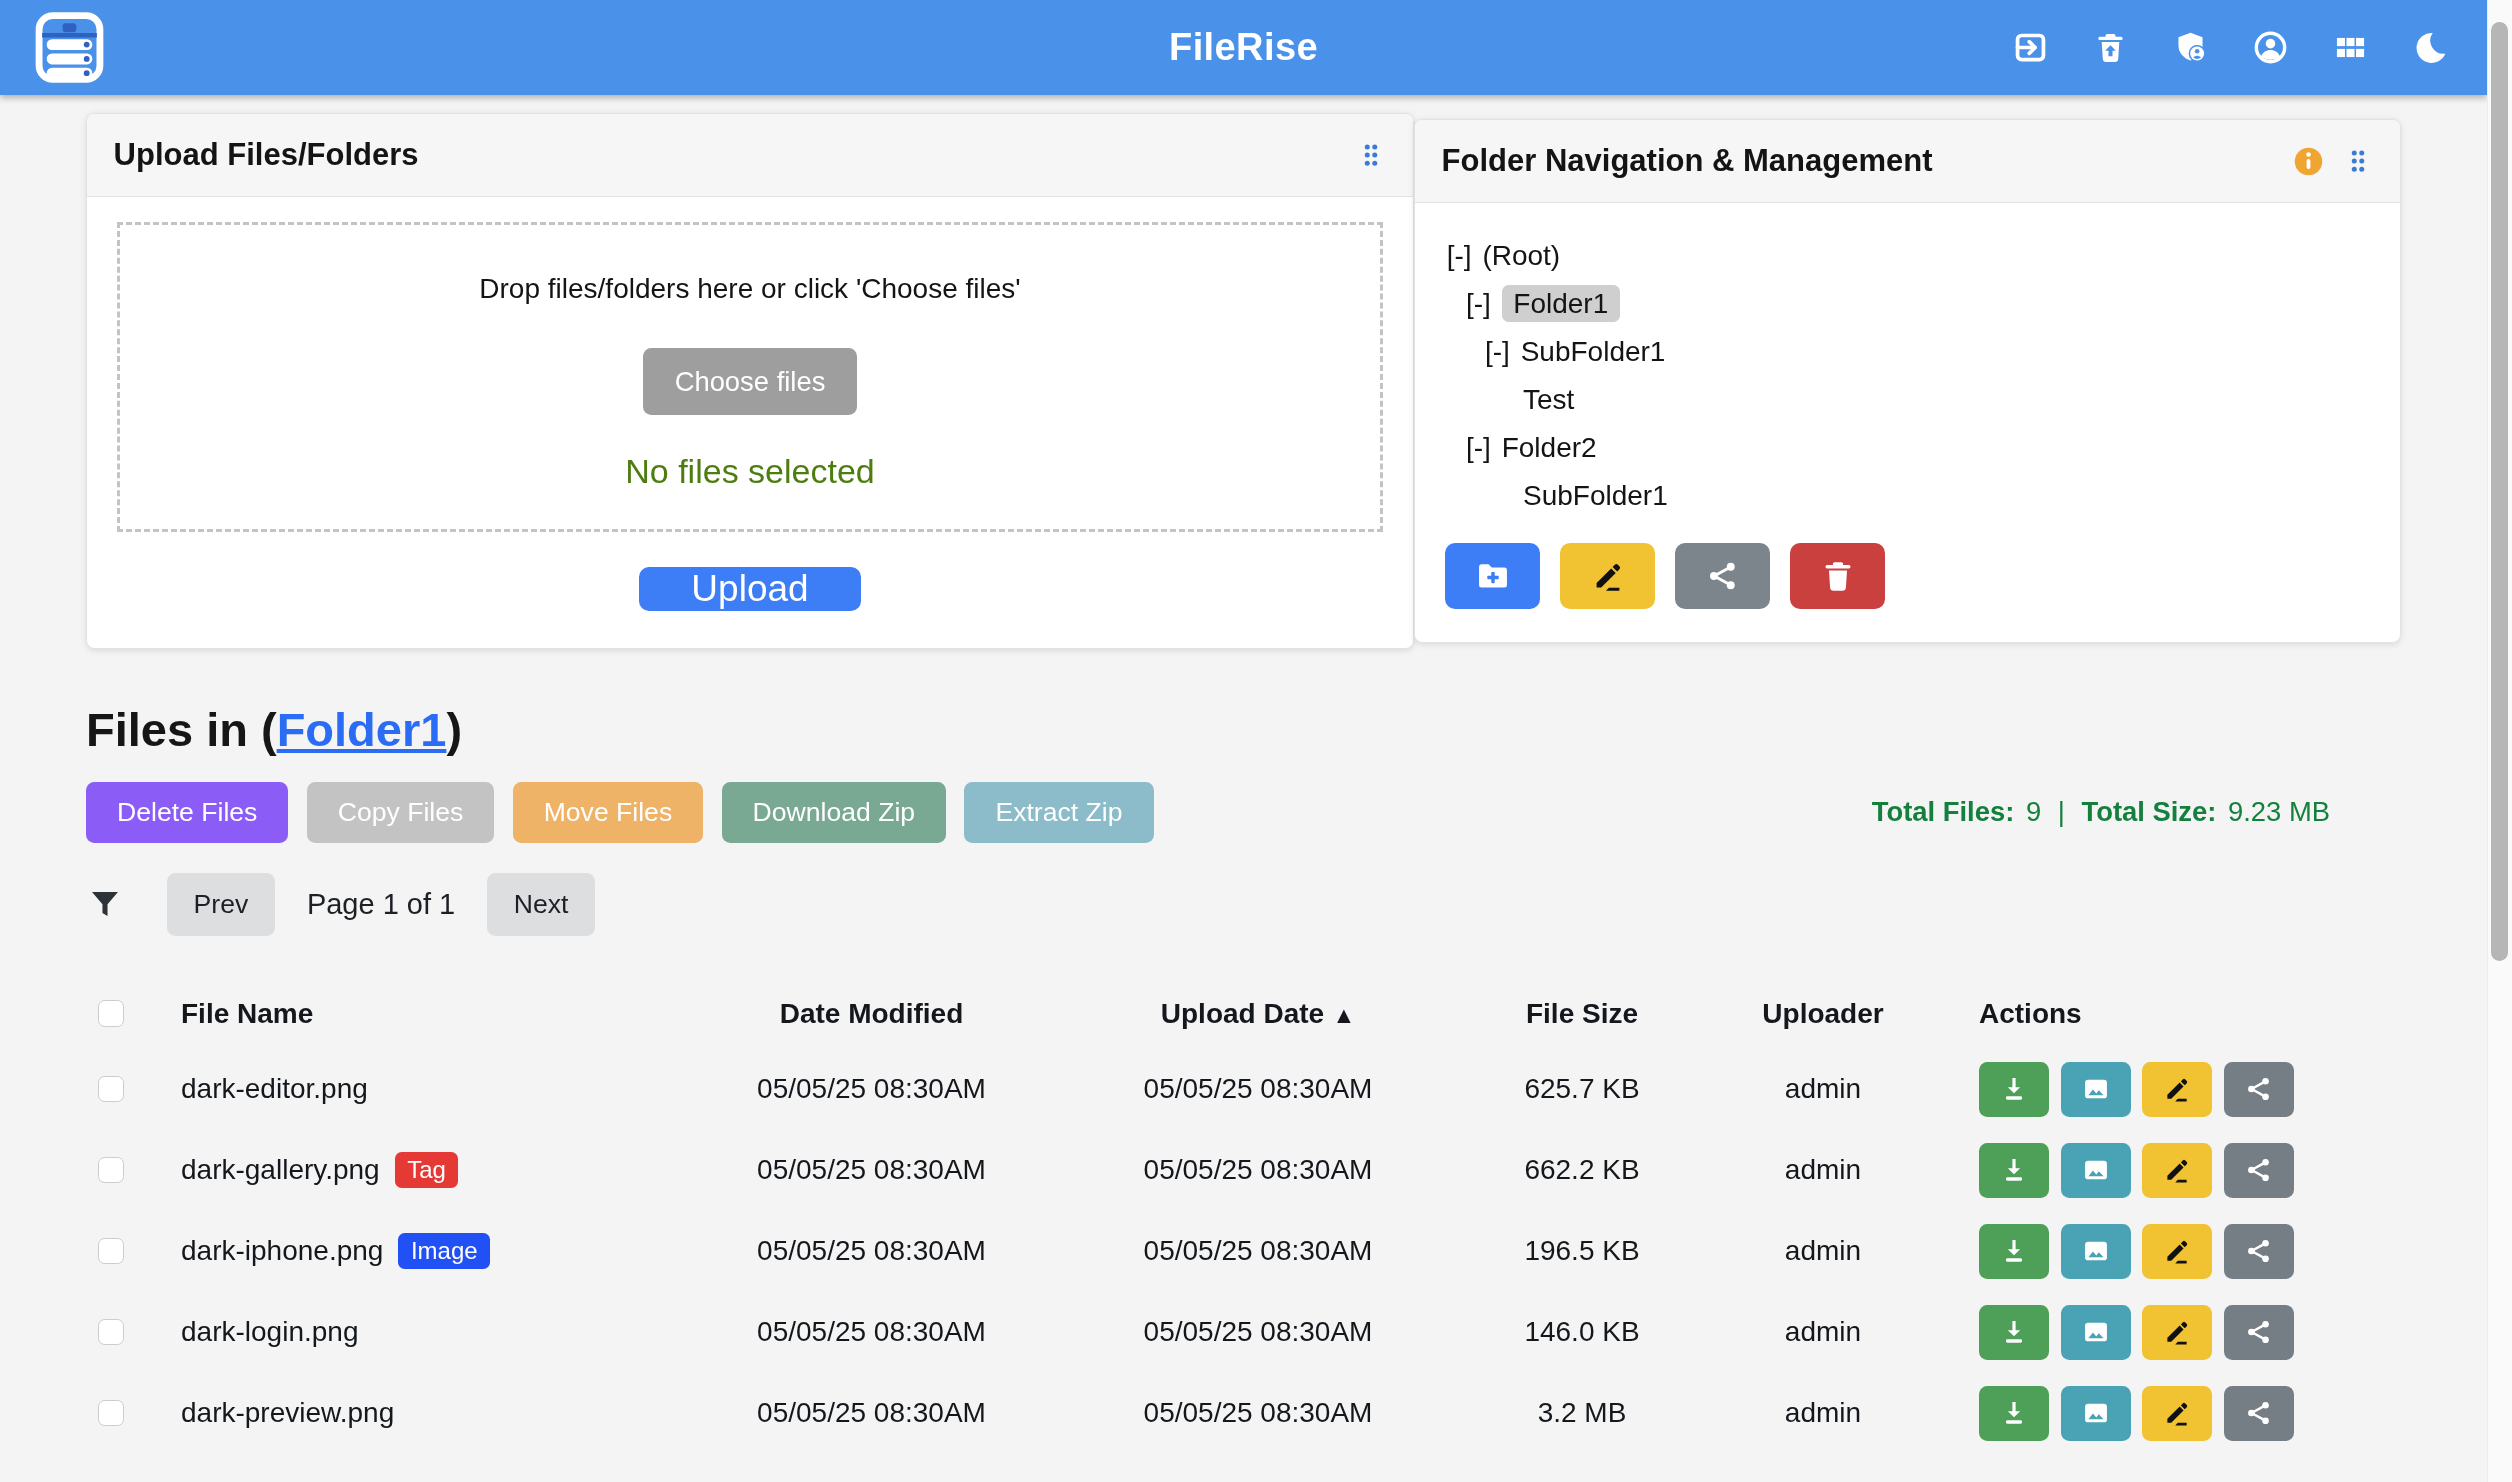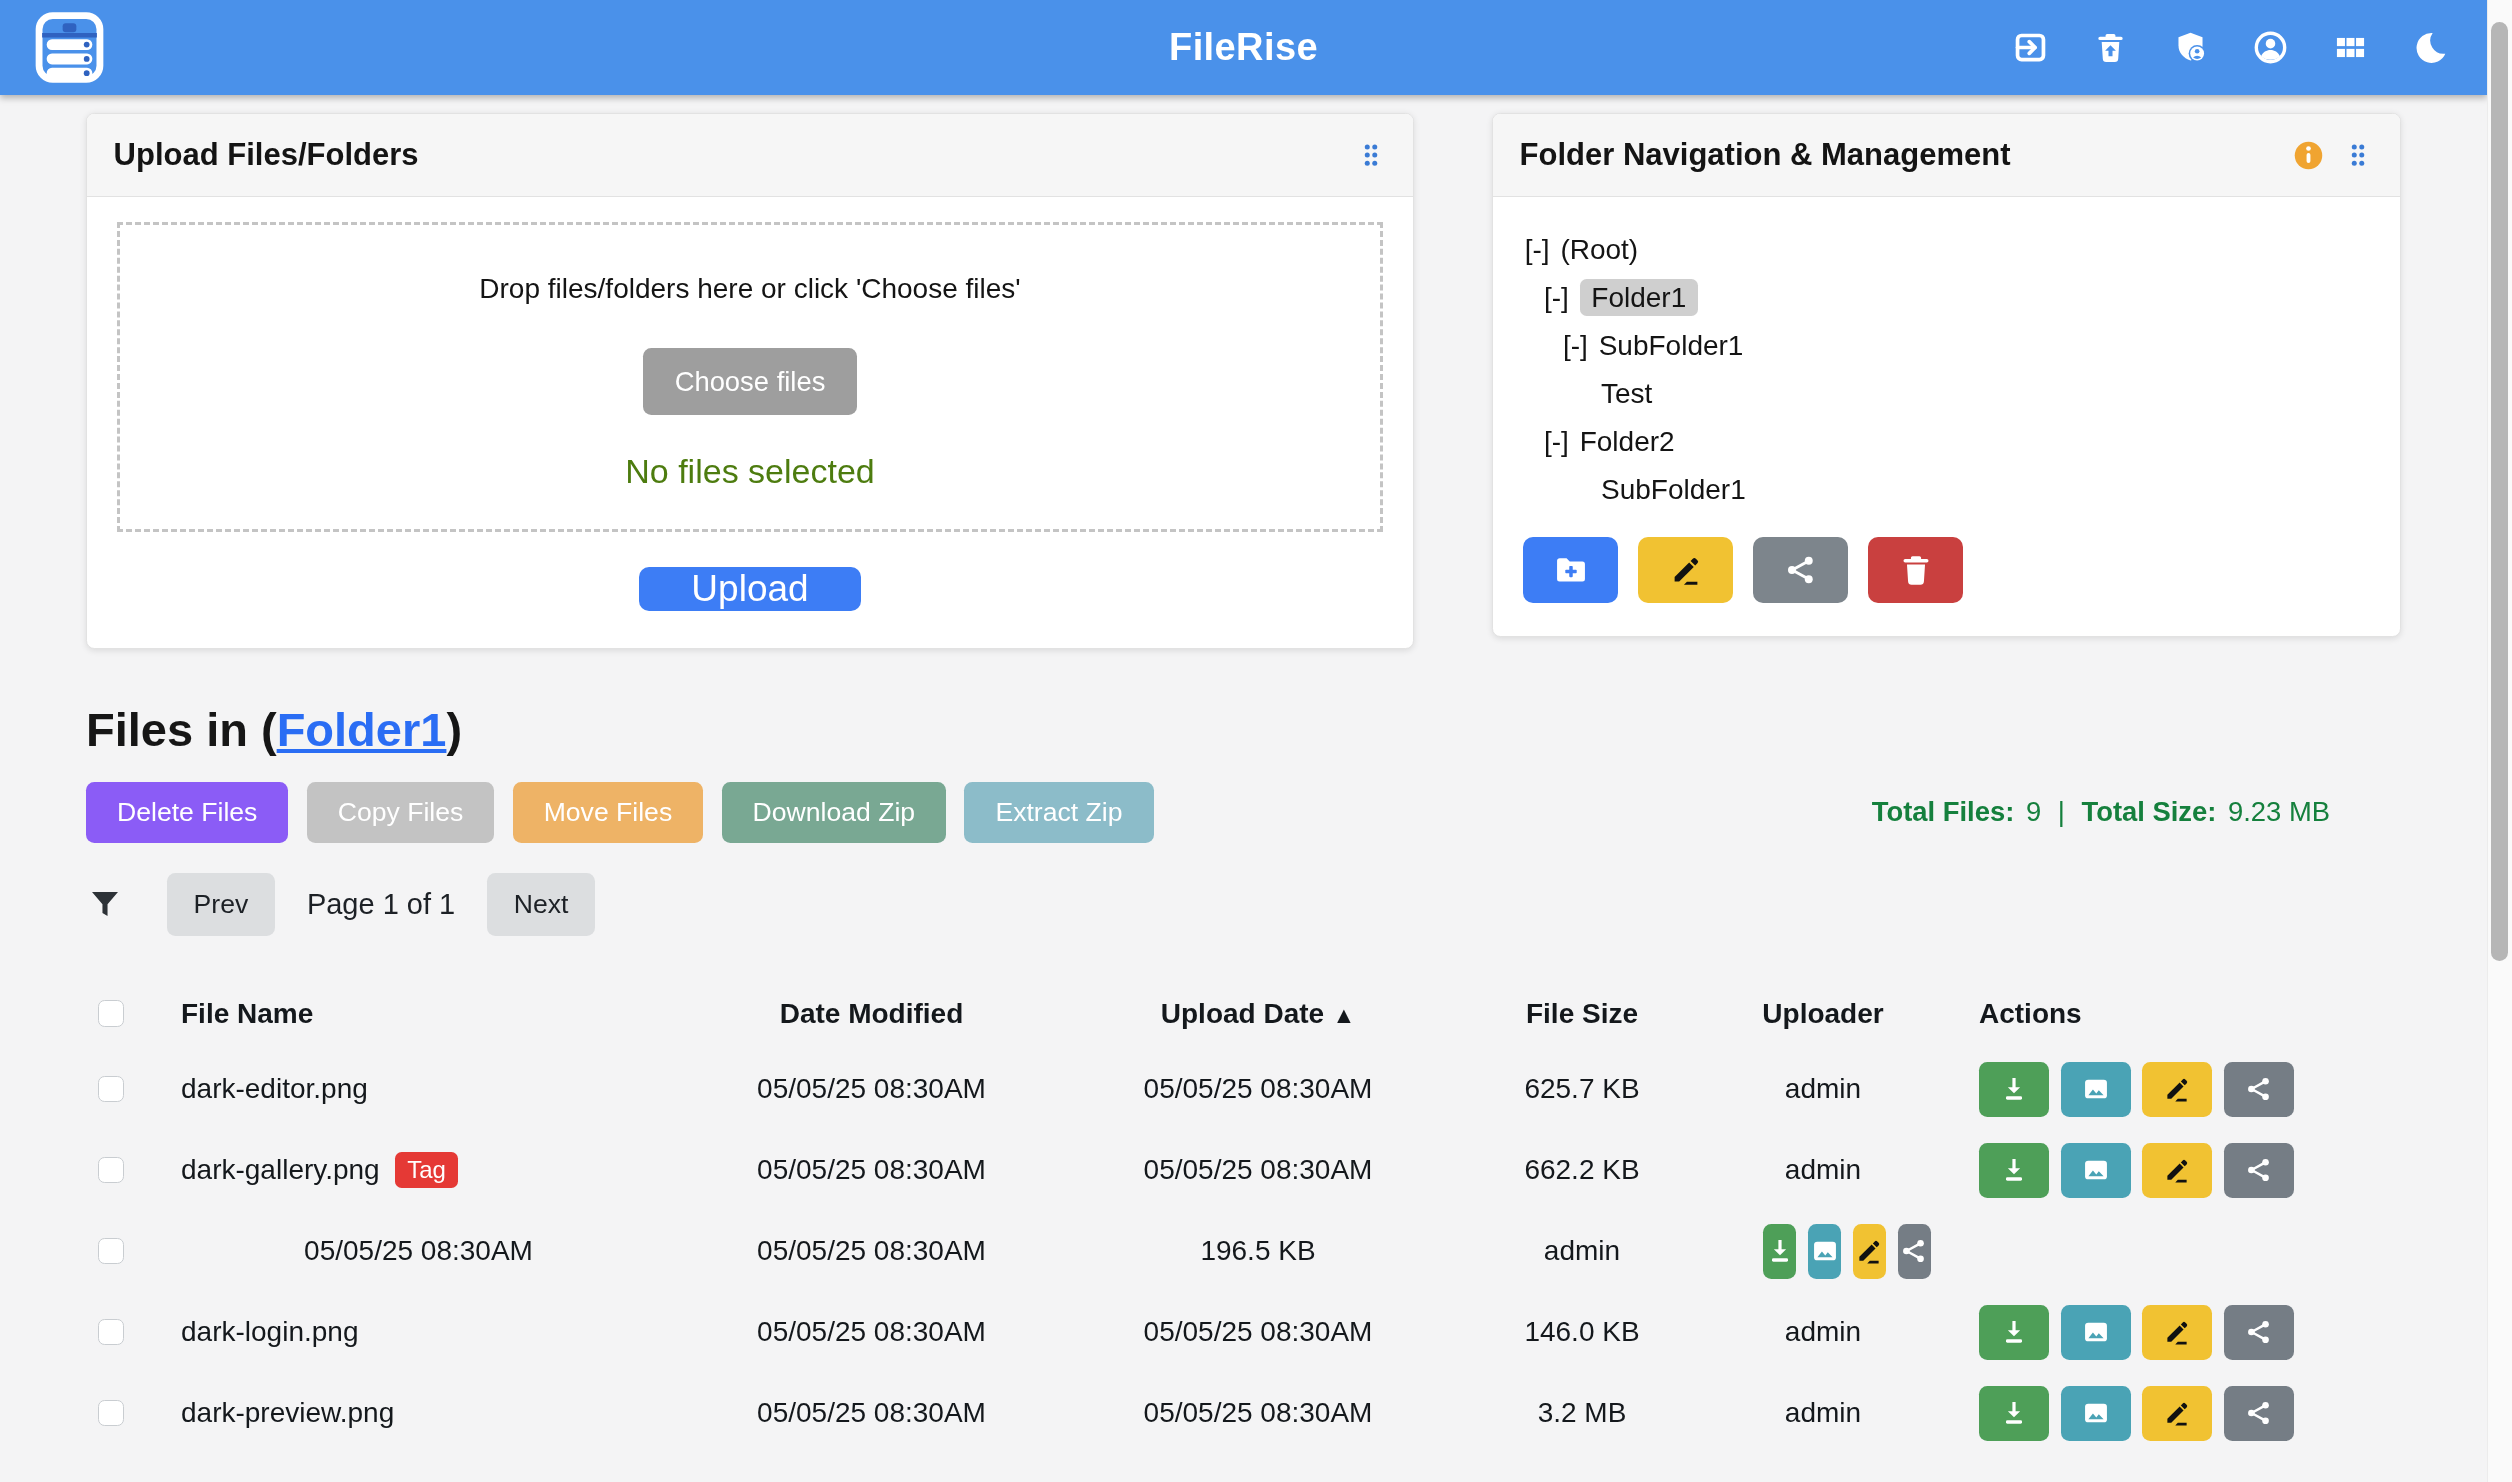--- a/index.html
+++ b/index.html
@@ -28,21 +28,21 @@
   .icbtn { background:none; border:none; cursor:pointer; color:#fff; display:flex; }
   .ic { display:block; }
   .ic-88 { width:73px; height:73px; }
   .ic-44 { width:37px; height:37px; }
   .ic-40 { width:33px; height:33px; }
   .ic-38 { width:32px; height:32px; }
   .ic-46 { width:38px; height:38px; }
   .ic-36 { width:30px; height:30px; }
   
   .main { margin-right:25px; padding:18.3px 86px 0; }
-  .cards { display:flex; gap:78px; align-items:flex-start; }
+  .cards { display:flex; align-items:center; }
   .card { background:#fff; border:1.7px solid #e2e2e2; border-radius:8.3px; box-shadow:0 1.7px 6.6px rgba(0,0,0,.10); }
   .card-upload { width:1328px; display:flex; flex-direction:column; }
   .card-folder { flex:1; display:flex; flex-direction:column; }
   .card-header {
     background:#f6f6f6; border-bottom:1.7px solid #e2e2e2; border-radius:6.6px 6.6px 0 0;
     padding:23px 26.6px; display:flex; align-items:center; gap:18.3px;
     font-size:31px; font-weight:bold; color:#141414;
   }
   .spacer { margin-left:auto; }
   .card-body { padding:25px 30px 33px; flex:1; }
@@ -473,20 +473,24 @@
               <use href="#i-share"></use>
             </svg>
           </button>
       </div>
     </div>
 
     <div class="trow frow">
       <div class="c-check">
           <input type="checkbox" class="cbx" style="">
         </div>
+      <div class="c-name">
+          <span>dark-iphone.png</span>
+          <span class="badge badge-image">Image</span>
+        </div>
       <div class="c-ctr">05/05/25 08:30AM</div>
       <div class="c-ctr">05/05/25 08:30AM</div>
       <div class="c-ctr">196.5 KB</div>
       <div class="c-ctr">admin</div>
       <div class="c-act">
         <button class="abtn abtn-download">
             <svg class="ic ic-38" viewBox="0 0 38 38" width="32" height="32">
               <use href="#i-download"></use>
             </svg>
           </button>

